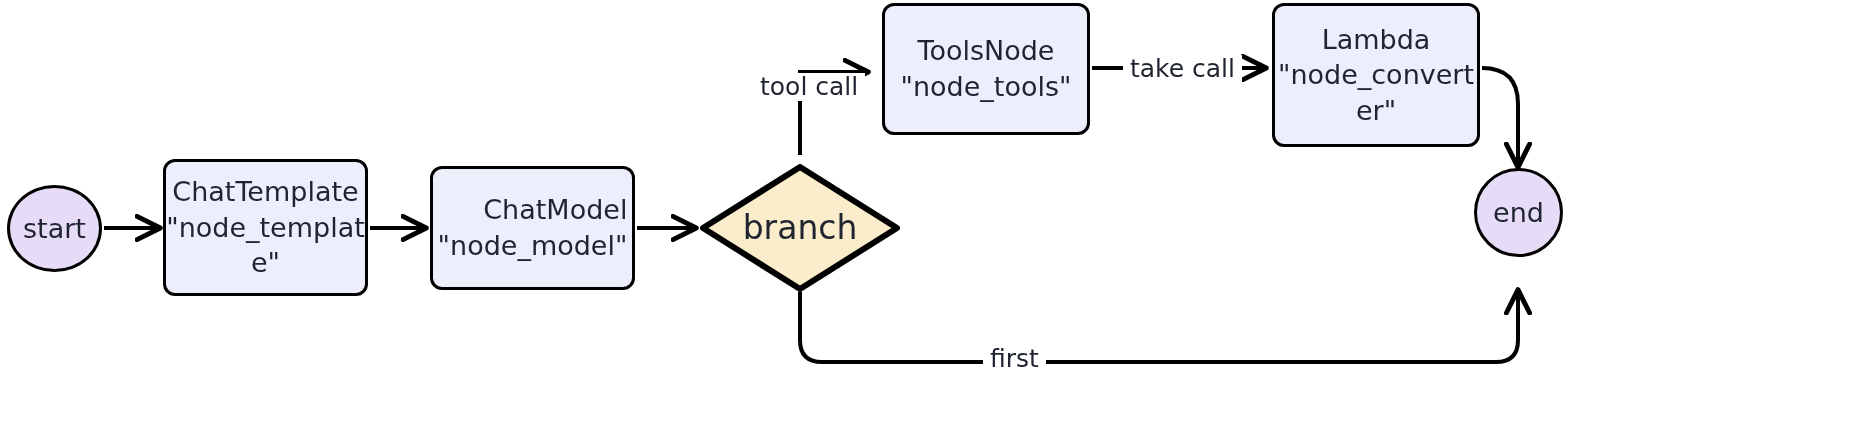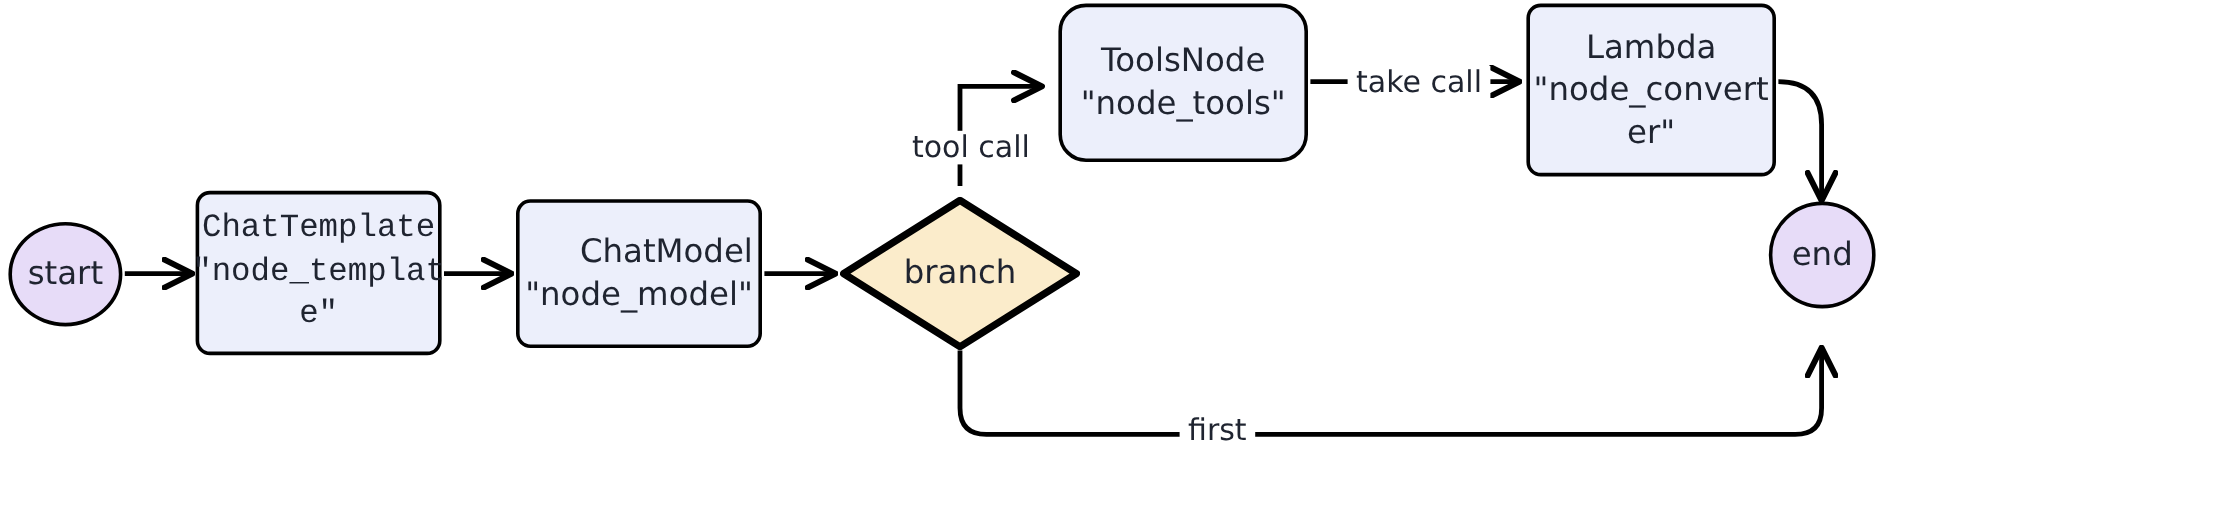--- a/index.html
+++ b/index.html
@@ -45,21 +45,21 @@
   .node-box {
     border: 3.5px solid #000000;
     border-radius: 12px;
     background: #eceffb;
     font-size: 27px;
     line-height: 1.32;
     padding: 4px 6px;
     white-space: pre-line;
   }
   .node-decision {
-    font-size: 27px;
+    font-size: 33px;
     line-height: 1.15;
     background: transparent;
     border: none;
   }
   .node-decision .diamond-label {
     position: relative;
     z-index: 2;
     color: #1f2430;
   }
   .diamond-shape {
@@ -107,54 +107,54 @@
       <path d="M 1482 68 Q 1518 68 1518 104 L 1518 165" marker-end="url(#arrow)"></path>
 
       <path d="M 800 292 L 800 340 Q 800 362 822 362 L 1496 362 Q 1518 362 1518 340 L 1518 292" marker-end="url(#arrow)"></path>
     </g>
   </svg>
 
   <div class="node node-terminal" style="left:7px; top:185px; width:95px; height:87px;">
     <span>start</span>
   </div>
 
-  <div class="node node-box" style="left:163px; top:159px; width:205px; height:137px;font-family:Liberation Mono, monospace;">
+  <div class="node node-box" style="left:163px; top:159px; width:205px; height:137px;">
     <span>ChatTemplate
 "node_templat
 e"</span>
   </div>
 
   <div class="node node-box" style="left:430px; top:166px; width:205px; height:124px;text-align:right;">
     <span>ChatModel
 "node_model"</span>
   </div>
 
   <div class="node node-decision" style="left:700px; top:164px; width:200px; height:128px;">
     <svg class="diamond-shape" viewBox="0 0 200 128" preserveAspectRatio="none" xmlns="http://www.w3.org/2000/svg">
       <polygon points="100,3 197,64 100,125 3,64" fill="#fbeccb" stroke="#000000" stroke-width="6" stroke-linejoin="round" vector-effect="non-scaling-stroke"></polygon>
     </svg>
     <span class="diamond-label">branch</span>
   </div>
 
-  <div class="node node-box" style="left:882px; top:3px; width:208px; height:132px;border-radius:23px;">
+  <div class="node node-box" style="left:882px; top:3px; width:208px; height:132px;">
     <span>ToolsNode
 "node_tools"</span>
   </div>
 
   <div class="node node-box" style="left:1272px; top:3px; width:208px; height:144px;">
     <span>Lambda
 "node_convert
 er"</span>
   </div>
 
   <div class="node node-terminal" style="left:1474px; top:168px; width:89px; height:89px;">
     <span>end</span>
   </div>
 
-  <div class="edge-label" style="left:753px; top:73px;margin-top:36px;">
+  <div class="edge-label" style="left:753px; top:73px;">
     <span>tool call</span>
   </div>
 
   <div class="edge-label" style="left:1123px; top:55px;">
     <span>take call</span>
   </div>
 
   <div class="edge-label" style="left:983px; top:345px;">
     <span>first</span>
   </div>

